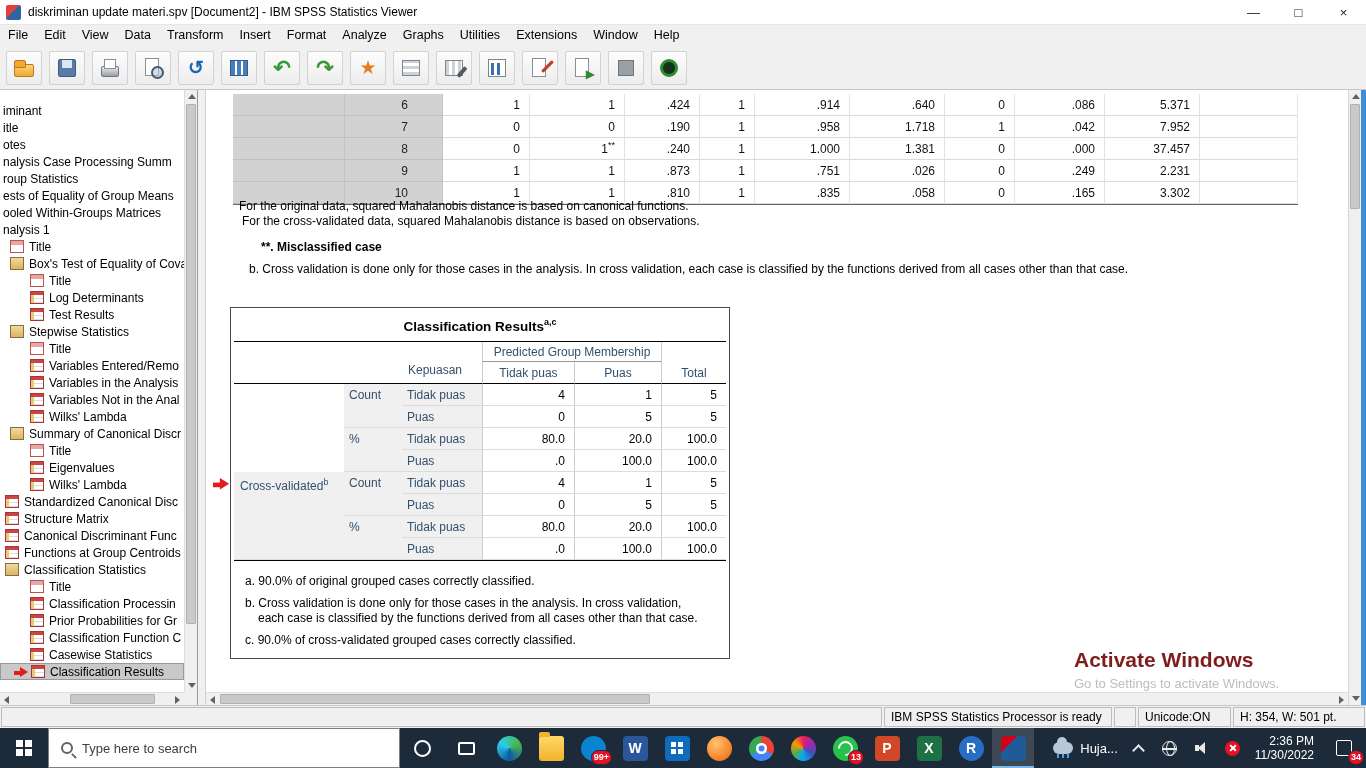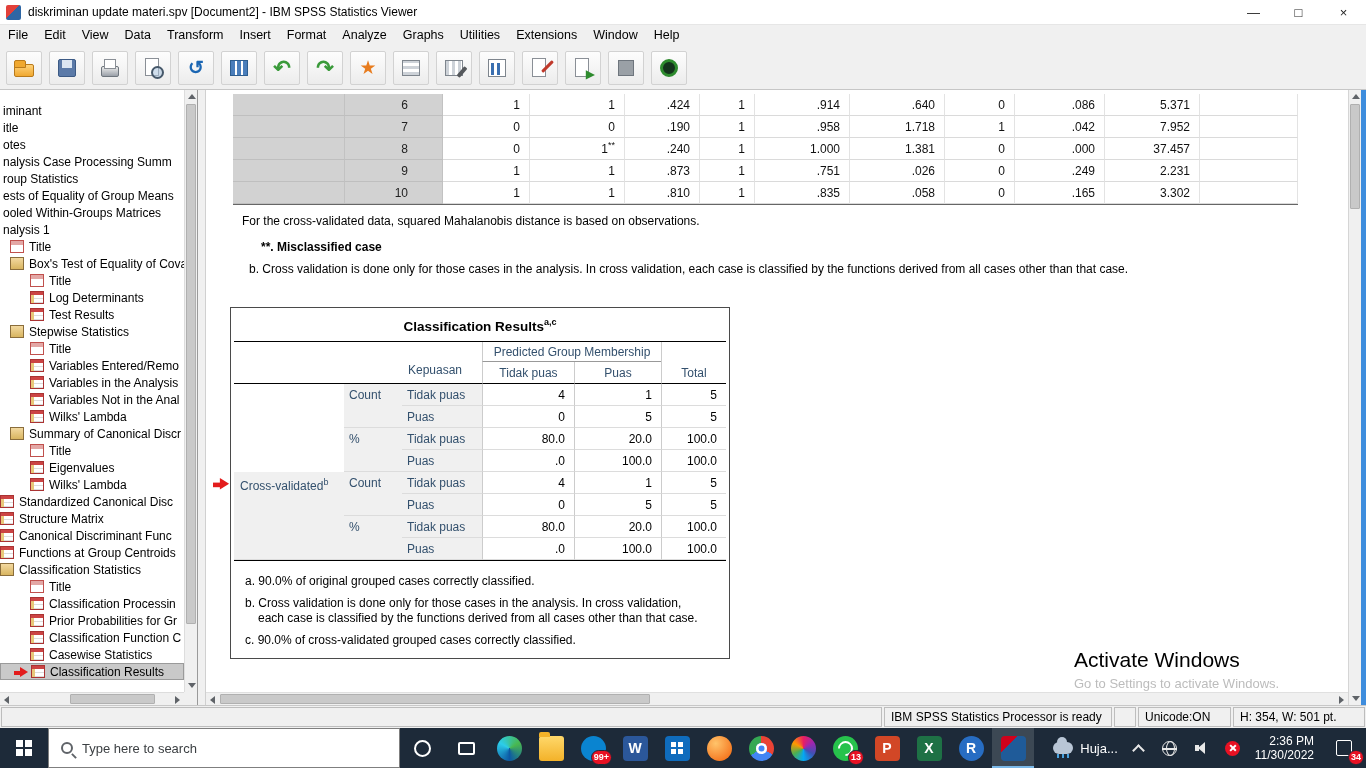--- a/index.html
+++ b/index.html
@@ -43,21 +43,21 @@
   .ic-edit::after{content:"";position:absolute;width:3px;height:15px;background:#c0392b;transform:rotate(45deg);right:3px;top:3px;border-radius:1px;}
   .ic-run::before{content:"";position:absolute;left:4px;top:2px;width:12px;height:17px;background:#fff;border:1px solid #8a8f96;}
   .ic-run::after{content:"▶";color:#2e8b2e;position:absolute;right:0;bottom:0;font-size:12px;line-height:12px;}
   .ic-square::before{content:"";position:absolute;inset:4px;background:#9aa0a6;border:1px solid #6e757d;}
   .ic-target::before{content:"";position:absolute;inset:3px;border:3px solid #2e8b2e;border-radius:50%;background:#14331c;}
 
   
   .tree{position:absolute;left:0;top:90px;width:198px;height:615px;background:#fff;border-right:1px solid #9a9a9a;overflow:hidden;}
   .titems{position:absolute;left:0;top:12px;right:13px;bottom:13px;overflow:hidden;}
   .tree-item{display:flex;align-items:center;height:17px;font-size:12px;white-space:nowrap;position:relative;}
-  .l0{padding-left:3px;} .lA{padding-left:10px;} .lB{padding-left:30px;} .lC{}
+  .l0{padding-left:3px;} .lA{padding-left:10px;} .lB{padding-left:30px;} .lC{padding-left:5px;}
   .sel{background:#c9c9c9;border:1px solid #9a9a9a;}
   .ti{width:14px;height:13px;margin-right:5px;flex:none;position:relative;border:1px solid #999;background:#fff;}
   .i-title{border-color:#c0504d;background:linear-gradient(180deg,#e3a7a5 0 4px,#fff 4px);}
   .i-table{border-color:#a33;background:linear-gradient(180deg,#cc4444 0 3px,rgba(0,0,0,0) 3px),linear-gradient(90deg,#e8c87a 0 3px,rgba(0,0,0,0) 3px),repeating-linear-gradient(0deg,#ddd 0 1px,rgba(0,0,0,0) 1px 4px),#fff;}
   .i-folder{border-color:#8a6d3b;background:linear-gradient(#f3d9a0,#d8b560);}
   .i-none{visibility:hidden;width:0;margin:0;border:none;}
   .t-arrow{display:none;position:absolute;left:13px;top:3px;}
   .sel .t-arrow{display:block;}
   .rarrow{position:relative;width:14px;height:11px;}
   .rarrow::before{content:"";position:absolute;left:0;top:3.5px;width:7px;height:4px;background:#e31c1c;}
@@ -109,21 +109,21 @@
   .h6{grid-column:6;grid-row:2;border-left:1px solid #ccc;border-bottom:1px solid #000;}
   .sec{background:#f0f0f0;color:#33506d;padding-left:6px;line-height:21px;border-bottom:1px solid #dcdcdc;}
   .sec sup{font-size:9px;}
   .typ{background:#f0f0f0;color:#33506d;padding-left:5px;border-bottom:1px solid #dcdcdc;}
   .lab{grid-column:3;background:#f0f0f0;color:#33506d;padding-left:5px;border-bottom:1px solid #dcdcdc;}
   .val{text-align:right;padding-right:9px;border-left:1px solid #ccc;border-bottom:1px solid #dcdcdc;color:#000;}
   .ctfn{padding:6px 22px 10px 14px;font-size:12px;}
   .fn{margin-top:7px;padding-left:13px;text-indent:-13px;line-height:15px;}
 
   .arrow-lg{position:absolute;left:7px;top:388px;transform:scale(1.15);}
-  .wm1{position:absolute;left:868px;top:558px;font-size:21px;color:#000000;}
+  .wm1{position:absolute;left:868px;top:558px;font-size:21px;color:#7f1d1d;font-weight:bold;}
   .wm2{position:absolute;left:868px;top:586px;font-size:13px;color:#bcbcbc;}
 
   
   .status{position:absolute;left:0;top:705px;width:1366px;height:23px;background:#f0f0f0;border-top:1px solid #c8c8c8;display:flex;font-size:12px;}
   .seg{border:1px solid #bdbdbd;margin:1px;display:flex;align-items:center;padding:0 6px;white-space:nowrap;overflow:hidden;}
   .seg1{flex:1;} .seg2{width:228px;} .seg3{width:22px;} .seg4{width:93px;} .seg5{width:132px;}
 
   
   .taskbar{position:absolute;left:0;top:728px;width:1366px;height:40px;background:#1d2a39;display:flex;align-items:center;color:#fff;}
   .start{width:48px;height:40px;display:flex;align-items:center;justify-content:center;flex:none;}
@@ -615,20 +615,21 @@
 
       <div class="cell n"><span>0</span></div>
 
       <div class="cell n"><span>.165</span></div>
 
       <div class="cell n"><span>3.302</span></div>
 
       <div class="cell n"><span></span></div>
     </div>
 
+  <div class="fnote" style="left:33px;top:109px;">For the original data, squared Mahalanobis distance is based on canonical functions.</div>
   <div class="fnote" style="left:36px;top:124px;">For the cross-validated data, squared Mahalanobis distance is based on observations.</div>
   <div class="fnote" style="left:55px;top:150px;font-weight:bold;">**. Misclassified case</div>
   <div class="fnote" style="left:43px;top:172px;">b. Cross validation is done only for those cases in the analysis. In cross validation, each case is classified by the functions derived from all cases other than that case.</div>
 
   <div class="ctbox">
     <div class="cttitle">
       <span>Classification Results</span><sup>a,c</sup>
     </div>
     <div class="ctgrid">
       <div class="cc corner"></div>

